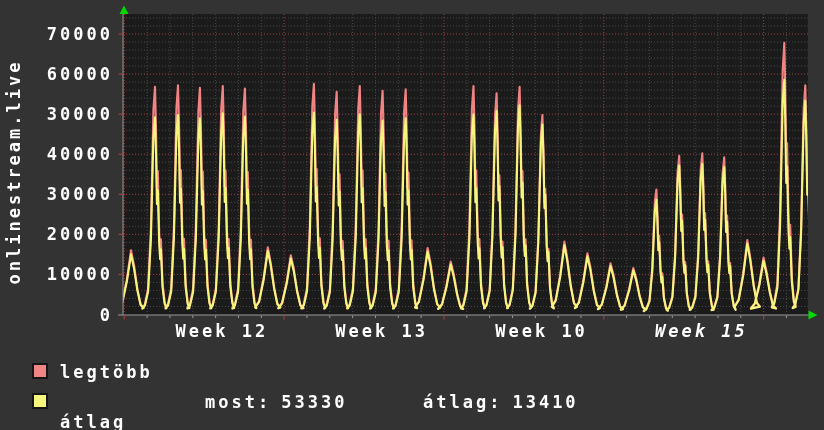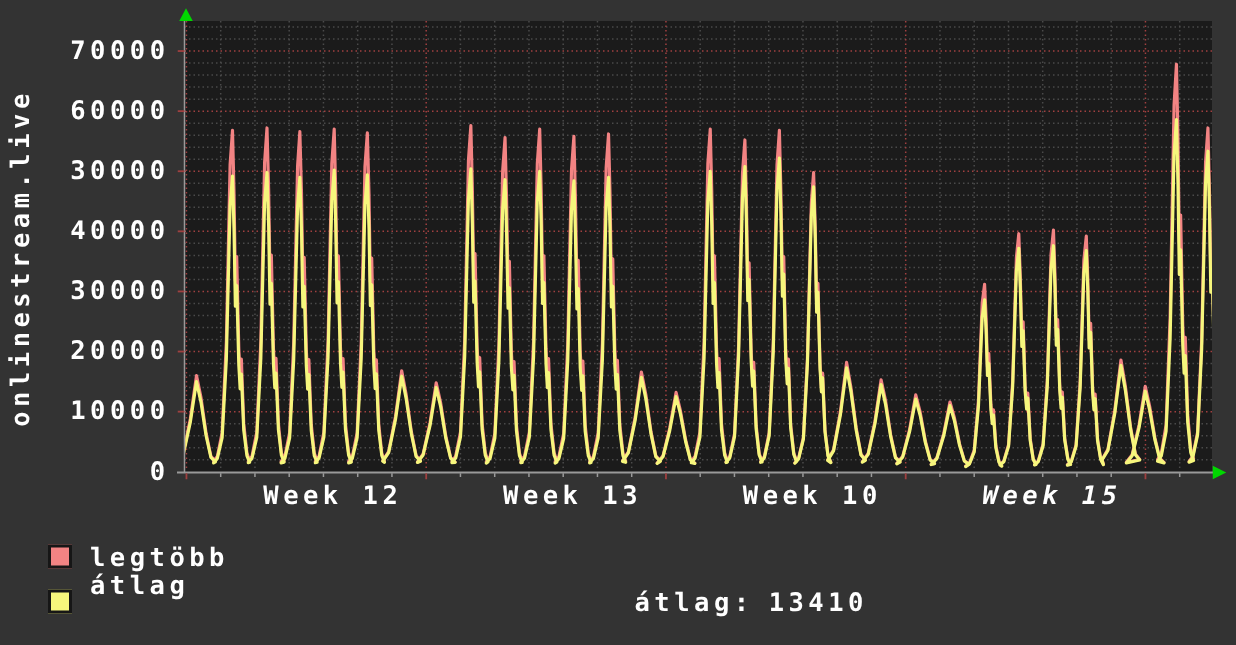--- a/index.html
+++ b/index.html
@@ -156,19 +156,22 @@
       <div class="xtick" style="left: 221.868px;">Week 12</div>
       <div class="xtick" style="left: 381.702px;">Week 13</div>
       <div class="xtick" style="left: 541.535px;">Week 10</div>
       <div class="xtick" style="left: 701.368px; font-style: italic;">Week 15</div>
     </div>
 
   <div class="swatch" style="top: 363px; background: rgb(242, 131, 131);"></div>
   <div class="legtext" style="top:363px;">legtöbb</div>
 
   <div class="swatch" style="top: 393px; background: rgb(246, 246, 124);"></div>
-  <div class="legtext" style="top:382px;">átlag</div>
+  <div class="legtext" style="top:413px;">átlag</div>
 
+  <div class="stat" style="left:205px;top:393px;">
+    <span>most:</span><span class="val">53330</span>
+  </div>
   <div class="stat" style="left:423px;top:393px;">
     <span>átlag:</span><span class="val">13410</span>
   </div>
 
 </div>
 
 </body></html>

